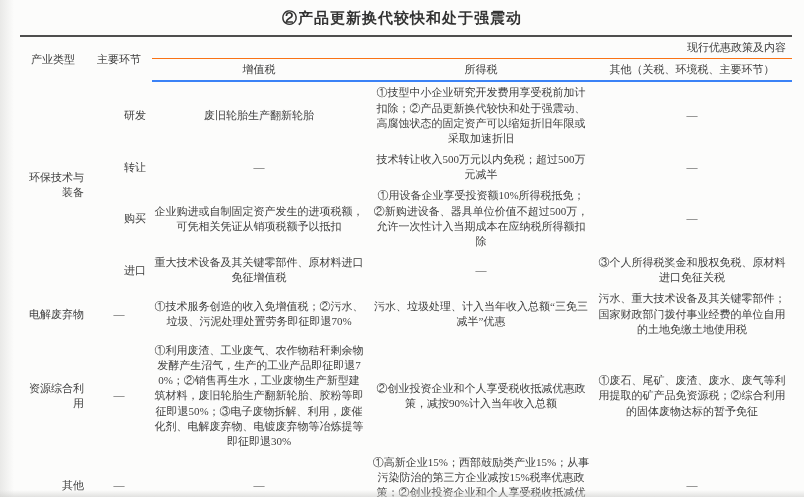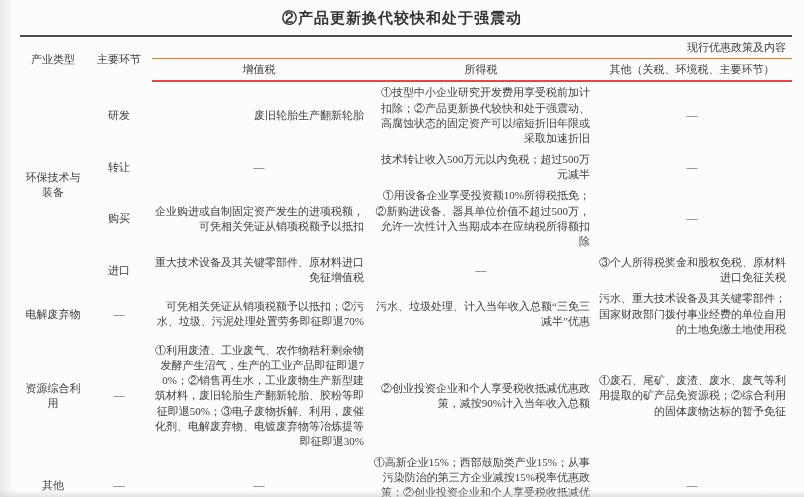--- a/index.html
+++ b/index.html
@@ -32,24 +32,24 @@
     border-collapse: collapse;
     width: 772px;
     margin-left: 20px;
     font-size: 11px;
     line-height: 1.38;
     border-top: 2px solid #4e4e4e;
     border-bottom: 2px solid #4e4e4e;
   }
   th, td { font-weight: normal; padding: 3px 6px 3px 2px; vertical-align: middle; }
   thead th { text-align: center; color: #3a3a3a; }
-  thead tr.sub th { border-bottom: 2px solid #ef4444; }
+  thead tr.sub th { border-bottom: 2px solid #3b82f6; }
   th.policy-group { border-bottom: 1px solid #f97316; text-align: right; }
-  td.industry, td.stage { text-align: center; }
-  td.policy { text-align: right; }
+  td.industry, td.stage { text-align: right; }
+  td.policy { text-align: center; }
   td.policy.dash, td.stage.dash { text-align: center; }
   td, th { word-break: break-all; }
 </style>
 </head>
 <body>
 
 <div class="edge-left"></div>
 <div class="edge-bottom"></div>
 
 <div class="page-title">②产品更新换代较快和处于强震动</div>
@@ -98,21 +98,21 @@
     <tr>
       <td class="stage">进口</td>
       <td class="policy">重大技术设备及其关键零部件、原材料进口免征增值税</td>
       <td class="policy dash">—</td>
       <td class="policy">③个人所得税奖金和股权免税、原材料进口免征关税</td>
     </tr>
 
     <tr>
       <td class="industry">电解废弃物</td>
       <td class="stage dash">—</td>
-      <td class="policy">可凭相关凭证从销项税额予以抵扣；②污水、垃圾、污泥处理处置劳务即征即退70%</td>
+      <td class="policy">①技术服务创造的收入免增值税；②污水、垃圾、污泥处理处置劳务即征即退70%</td>
       <td class="policy">污水、垃圾处理、计入当年收入总额“三免三减半”优惠</td>
       <td class="policy">污水、重大技术设备及其关键零部件；国家财政部门拨付事业经费的单位自用的土地免缴土地使用税</td>
     </tr>
 
     <tr>
       <td class="industry">资源综合利用</td>
       <td class="stage dash">—</td>
       <td class="policy">①利用废渣、工业废气、农作物秸秆剩余物发酵产生沼气，生产的工业产品即征即退70%；②销售再生水，工业废物生产新型建筑材料，废旧轮胎生产翻新轮胎、胶粉等即征即退50%；③电子废物拆解、利用，废催化剂、电解废弃物、电镀废弃物等冶炼提等即征即退30%</td>
       <td class="policy">②创业投资企业和个人享受税收抵减优惠政策，减按90%计入当年收入总额</td>
       <td class="policy">①废石、尾矿、废渣、废水、废气等利用提取的矿产品免资源税；②综合利用的固体废物达标的暂予免征</td>

